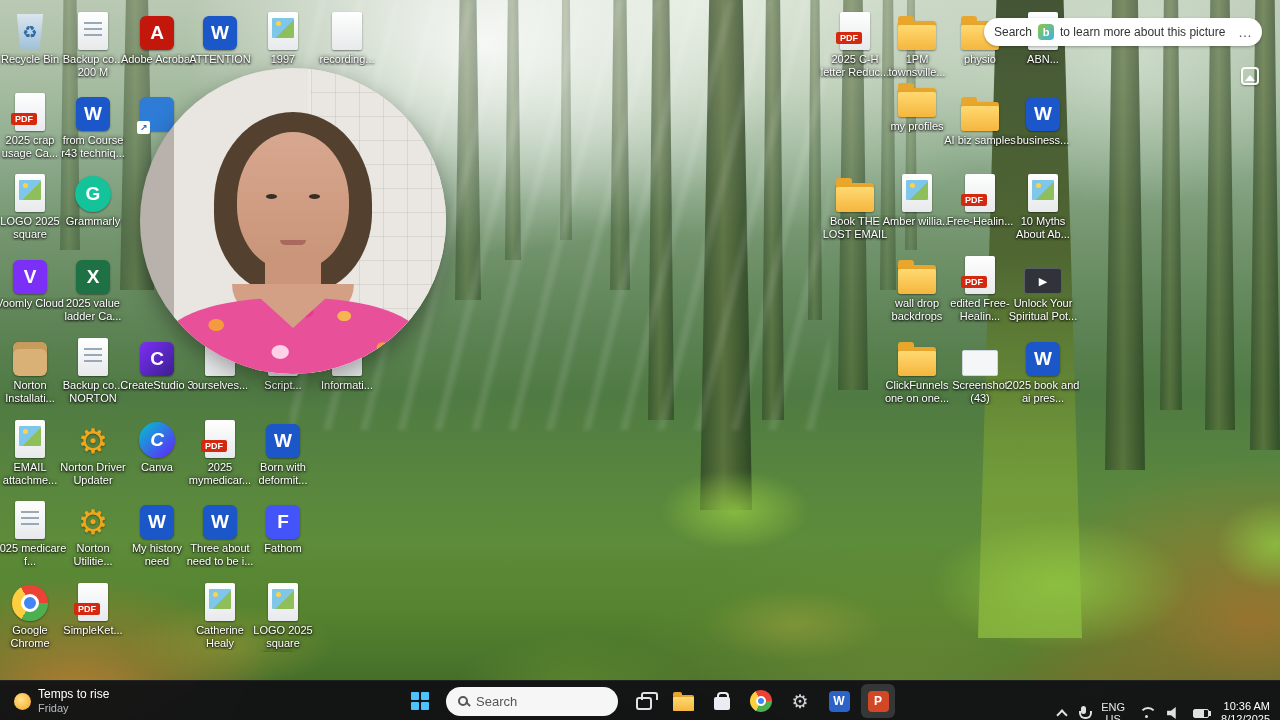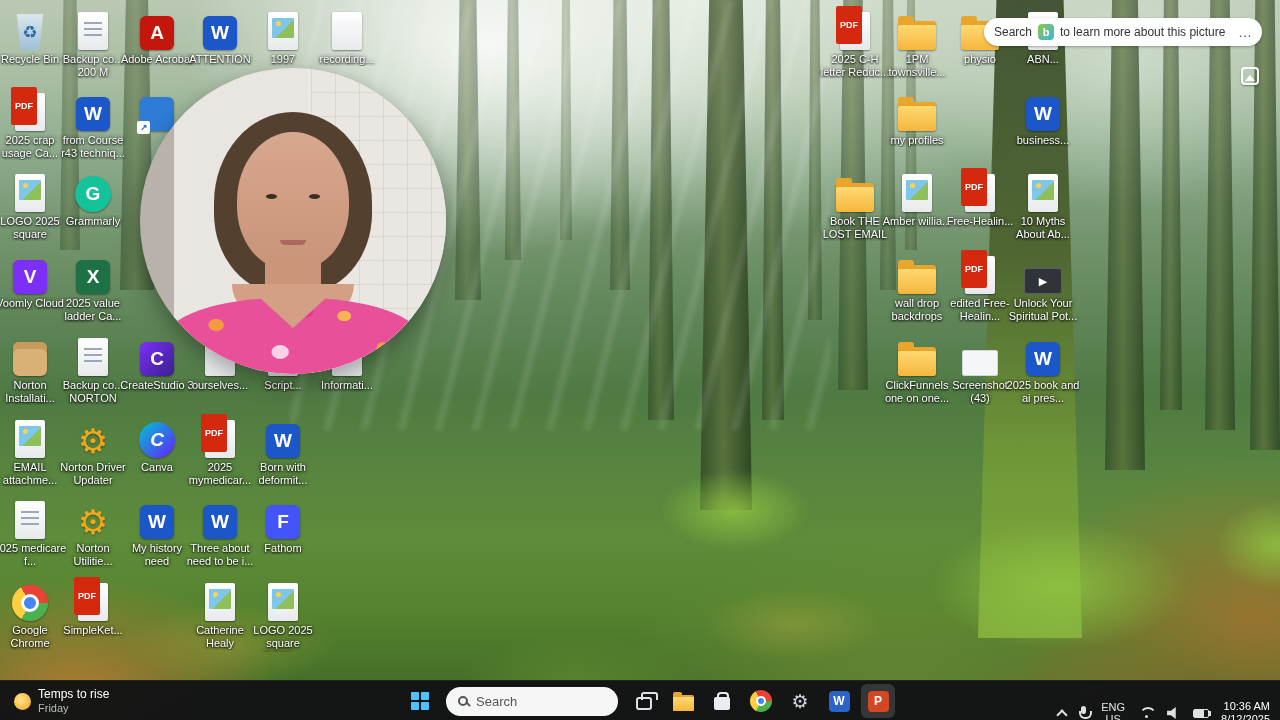--- a/index.html
+++ b/index.html
@@ -36,21 +36,21 @@
   
   #icons{position:absolute;inset:0;z-index:2;}
   .desk-icon{position:absolute;width:74px;text-align:center;}
   .desk-icon .glyph-wrap{height:42px;display:flex;align-items:flex-end;justify-content:center;}
   .lbl{display:block;margin-top:3px;font-size:11px;line-height:1.18;color:#fff;
        text-shadow:0 1px 2px #000,0 0 4px rgba(0,0,0,.85);max-height:28px;overflow:hidden;}
   .ic{display:inline-block;position:relative;}
   .page{width:30px;height:38px;background:linear-gradient(#ffffff,#e7e9ec);border-radius:2px;
         box-shadow:0 1px 2px rgba(0,0,0,.45);}
   .pdf i{position:absolute;left:-4px;bottom:6px;background:#d4290f;color:#fff;font-style:normal;
-         font-weight:bold;font-size:9px;padding:14px 4px;border-radius:2px;}
+         font-weight:bold;font-size:9px;padding:1px 4px;border-radius:2px;}
   .imgic i{position:absolute;left:4px;top:6px;right:4px;height:20px;border-radius:1px;
            background:linear-gradient(135deg,#7ec7e8 0 55%,#8fbf5a 55%);}
   .imgic i::after{content:"";position:absolute;width:5px;height:5px;border-radius:50%;background:#ffd24a;top:3px;left:4px;}
   .docic i{position:absolute;left:6px;right:6px;top:10px;height:2px;background:#9aa8b8;
            box-shadow:0 6px 0 #9aa8b8,0 12px 0 #9aa8b8;}
   .sq{width:34px;height:34px;border-radius:6px;color:#fff;font-weight:bold;font-size:19px;
       display:inline-flex;align-items:center;justify-content:center;box-shadow:0 1px 2px rgba(0,0,0,.4);}
   .word{background:#1c57c9;} .excel{background:#1e7145;} .acrobat{background:#c3170b;}
   .voomly{background:#7b2ff7;} .createstudio{background:linear-gradient(135deg,#7b2ff7,#3b1f8f);}
   .fathom{background:#4355f9;} .installer{background:#d9b177;box-shadow:inset 0 7px 0 #c79a5d,0 1px 2px rgba(0,0,0,.4);}
@@ -454,27 +454,35 @@
           </span>
         </span>
         <span class="lbl">physio</span>
       </div>
       <div class="desk-icon" style="left: 1006px; top: 8px;">
         <span class="glyph-wrap">
           <span class="ic page"></span>
         </span>
         <span class="lbl">ABN...</span>
       </div>
-      <div class="desk-icon" style="left: 880px; top: 89px;">
+      <div class="desk-icon" style="left: 880px; top: 75px;">
         <span class="glyph-wrap">
           <span class="ic folder">
             <b></b>
           </span>
         </span>
         <span class="lbl">my profiles</span>
+      </div>
+      <div class="desk-icon" style="left: 943px; top: 89px;">
+        <span class="glyph-wrap">
+          <span class="ic folder">
+            <b></b>
+          </span>
+        </span>
+        <span class="lbl">AI biz samples</span>
       </div>
       <div class="desk-icon" style="left: 1006px; top: 89px;">
         <span class="glyph-wrap">
           <span class="ic sq word">W</span>
         </span>
         <span class="lbl">business...</span>
       </div>
       <div class="desk-icon" style="left: 818px; top: 170px;">
         <span class="glyph-wrap">
           <span class="ic folder">

